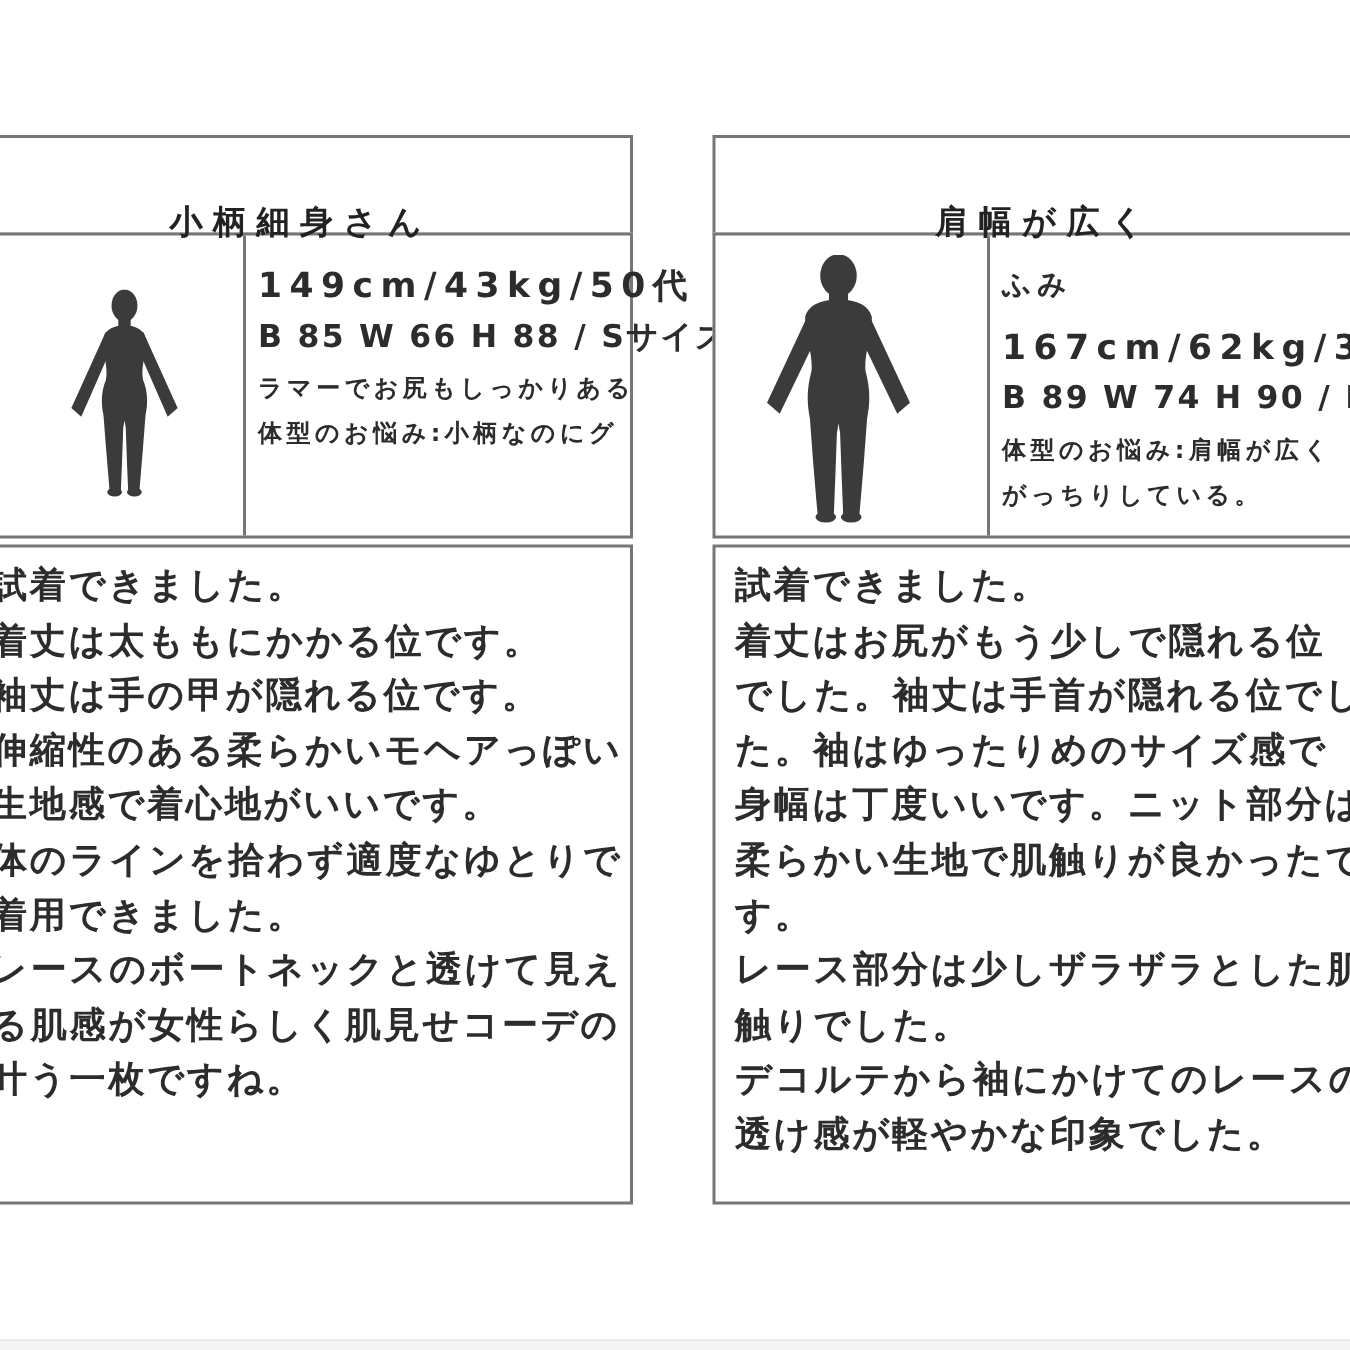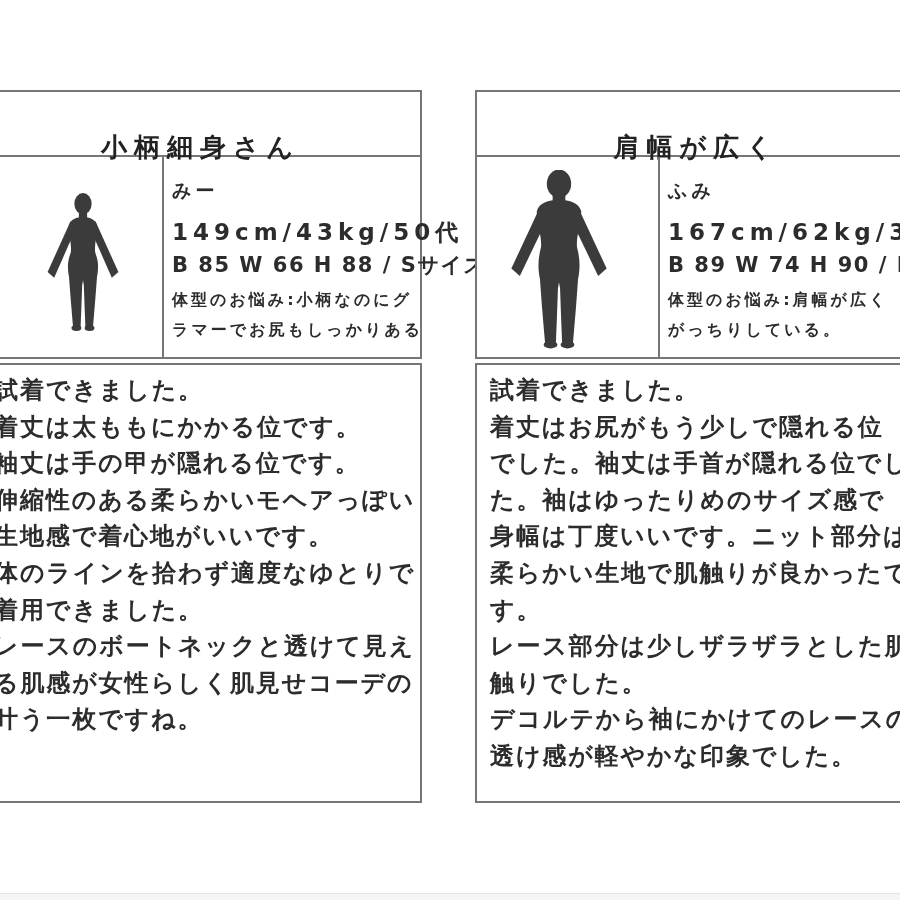--- a/index.html
+++ b/index.html
@@ -7,21 +7,21 @@
     --silhouette:#3b3b3b; --bottom-strip:#f5f5f5; --bottom-strip-line:#e3e3e3;
   }
   html,body{margin:0;padding:0;}
   body{font-family:"DejaVu Sans","Liberation Sans",sans-serif;background:#fff;}
   .sheet{position:relative;width:900px;height:900px;overflow:hidden;background:var(--background);}
   .panel{position:absolute;top:90px;width:443px;}
   .panel-left{left:-21px;}
   .panel-right{left:475px;}
   .panel-header{height:67px;border:2px solid var(--border);box-sizing:border-box;
     display:flex;align-items:center;justify-content:center;background:#fff;}
-  .panel-title{font-family:Liberation Mono, monospace;font-size:26px;font-weight:600;
+  .panel-title{font-family:Liberation Mono, monospace;font-size:22px;font-weight:600;
     letter-spacing:7px;color:var(--title);white-space:nowrap;margin-top:48px;}
   .info-row{height:204px;margin-top:-2px;border:2px solid var(--border);box-sizing:border-box;
     display:flex;background:#fff;}
   .photo-cell{width:183px;box-sizing:border-box;border-right:2px solid var(--border);
     position:relative;flex:none;}
   .figure-svg{position:absolute;color:var(--silhouette);}
   .figure-female{left:59px;top:36px;width:86px;height:140px;}
   .figure-male{left:26px;top:13px;width:112px;height:180px;}
   .info-cell{flex:1;padding:20px 0 0 8px;color:var(--text);overflow:visible;}
   .model-name{font-size:19px;font-weight:700;letter-spacing:4px;line-height:26px;
@@ -52,25 +52,24 @@
           <ellipse cx="50" cy="13" rx="10.5" ry="13"></ellipse>
           <rect x="45" y="22" width="10" height="10"></rect>
           <path d="M35,34 L40,46 L15,103 L7,96 Z"></path>
           <path d="M65,34 L60,46 L85,103 L93,96 Z"></path>
           <path d="M50,29 C42,29 35,32 33,39 C32,52 37,62 35,73 C31,83 31,92 33,102 L35,128 L37,152 L38,164 L47,164 L48,140 L49,112 L50,106 L51,112 L52,140 L53,164 L62,164 L63,152 L65,128 L67,102 C69,92 69,83 65,73 C63,62 68,52 67,39 C65,32 58,29 50,29 Z"></path>
           <ellipse cx="42" cy="164" rx="6" ry="3.5"></ellipse>
           <ellipse cx="58" cy="164" rx="6" ry="3.5"></ellipse>
         </svg>
       </div>
       <div class="info-cell">
-        <div class="model-name">みー</div>
         <div class="stats-line1">149cm/43kg/50代</div>
         <div class="stats-line2">B 85 W 66 H 88 / Sサイズ</div>
+        <div class="concern-line">ラマーでお尻もしっかりある</div>
         <div class="concern-line">体型のお悩み:小柄なのにグ</div>
-        <div class="concern-line">ラマーでお尻もしっかりある</div>
       </div>
     </div>
     <div class="review-box">
         <div class="review-line">試着できました。</div>
         <div class="review-line">着丈は太ももにかかる位です。</div>
         <div class="review-line">袖丈は手の甲が隠れる位です。</div>
         <div class="review-line">伸縮性のある柔らかいモヘアっぽい</div>
         <div class="review-line">生地感で着心地がいいです。</div>
         <div class="review-line">体のラインを拾わず適度なゆとりで</div>
         <div class="review-line">着用できました。</div>

